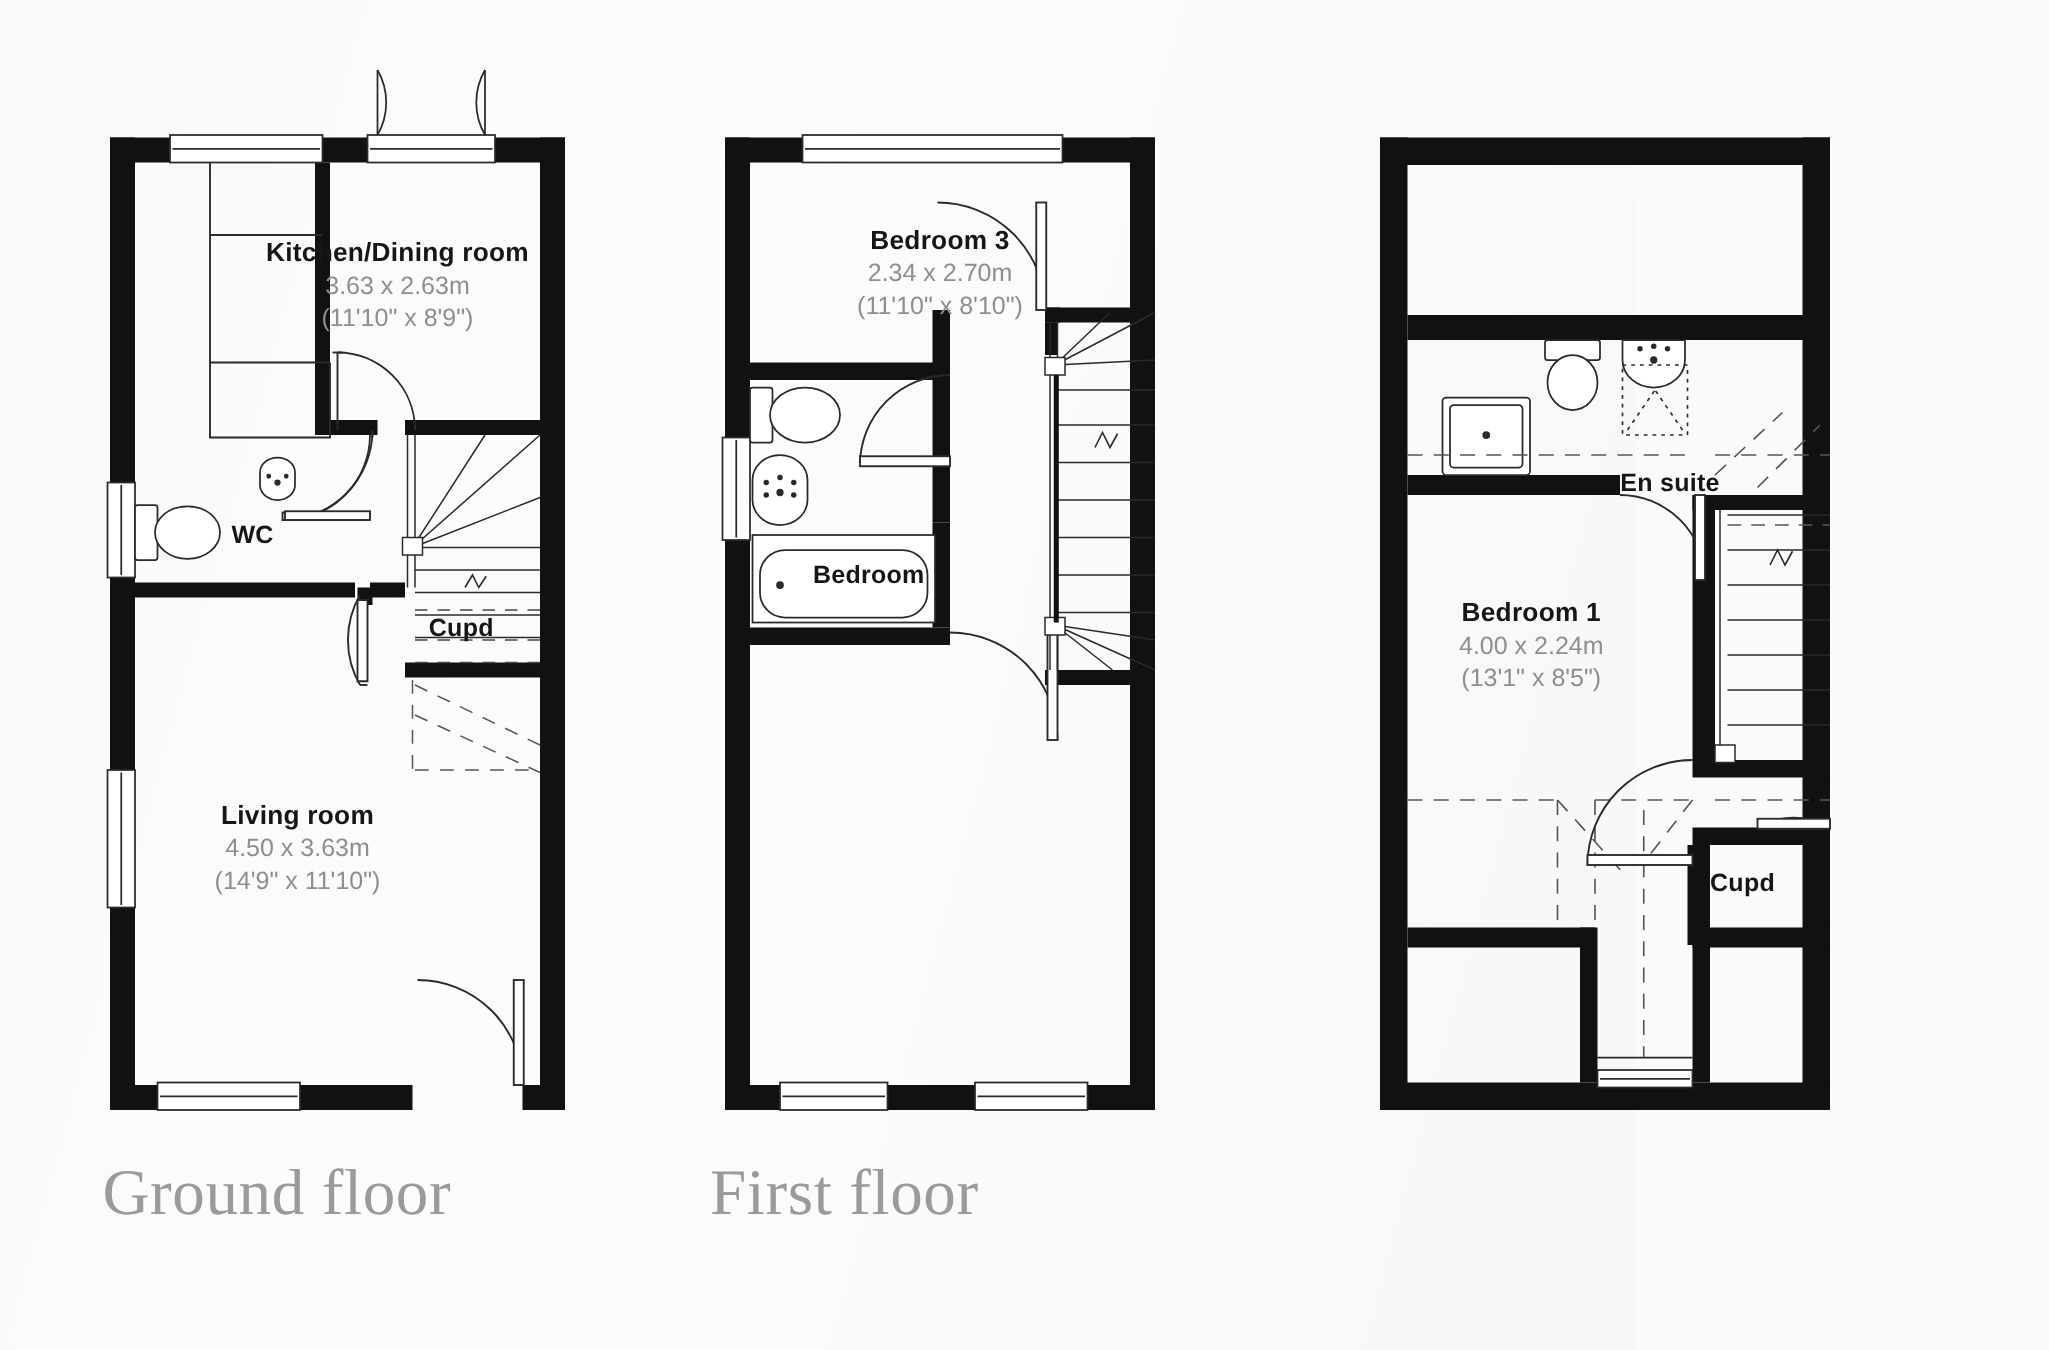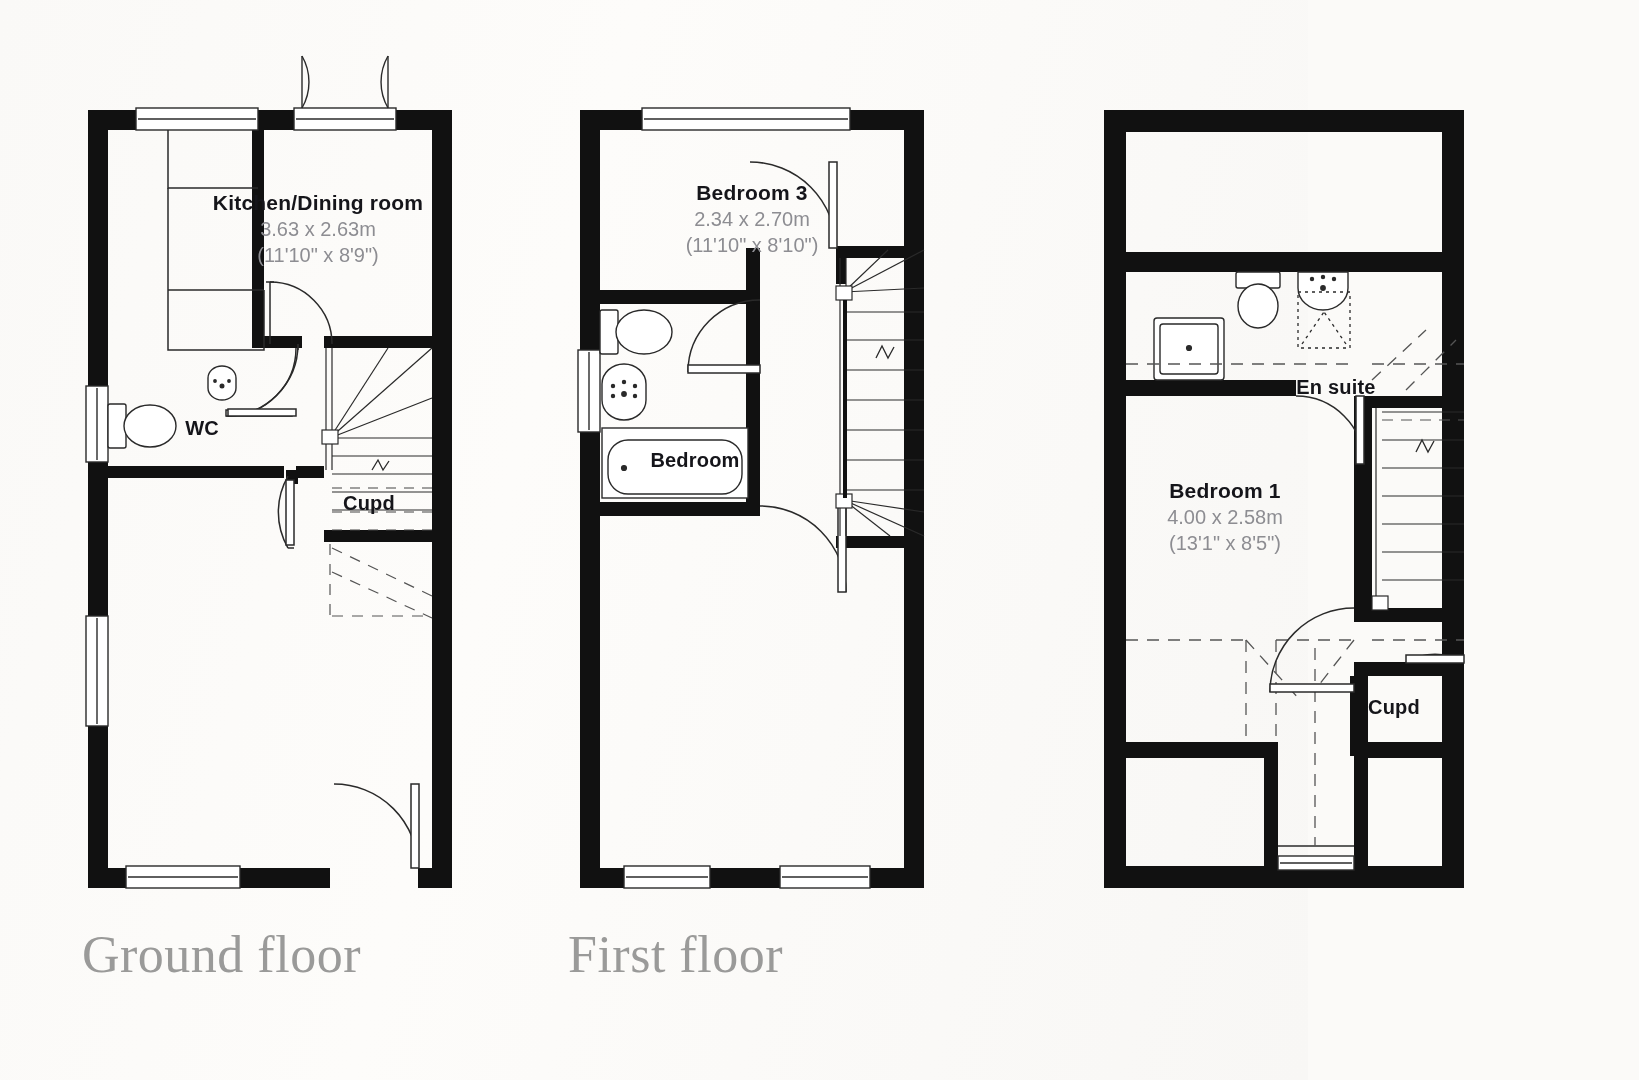--- a/index.html
+++ b/index.html
@@ -201,20 +201,25 @@
     </div>
 
     <div class="room-label small-label" style="left:162px; top:416px;">
       <div class="room-name">WC</div>
     </div>
 
     <div class="room-label small-label" style="left:329px; top:491px;">
       <div class="room-name">Cupd</div>
     </div>
 
+    <div class="room-label" style="left:198px; top:640px;">
+      <div class="room-name">Living room</div>
+      <div class="room-dim">4.50 x 3.63m</div>
+      <div class="room-dim">(14'9" x 11'10")</div>
+    </div>
 
     <div class="floor-caption" style="left:42px; top:925px;">Ground floor</div>
   </div>
 
   <div class="floor-block" style="left:540px;">
     <svg class="plan-svg" width="520" height="960" viewBox="0 0 520 960">
       <g fill="#111" stroke="none">
 
         <rect x="40" y="110" width="20" height="778"></rect>
         <rect x="364" y="110" width="20" height="778"></rect>
@@ -426,21 +431,21 @@
         <line x1="322" y1="420" x2="404" y2="420"></line>
       </g>
     </svg>
 
     <div class="room-label small-label" style="left:276px; top:352px;margin-top:23px;">
       <div class="room-name">En suite</div>
     </div>
 
     <div class="room-label" style="left:165px; top:478px;">
       <div class="room-name">Bedroom 1</div>
-      <div class="room-dim">4.00 x 2.58m</div>
+      <div class="room-dim">4.00 x 2.24m</div>
       <div class="room-dim">(13'1" x 8'5")</div>
     </div>
 
     <div class="room-label small-label" style="left:334px; top:695px;">
       <div class="room-name">Cupd</div>
     </div>
 
   </div>
 
 </div>

